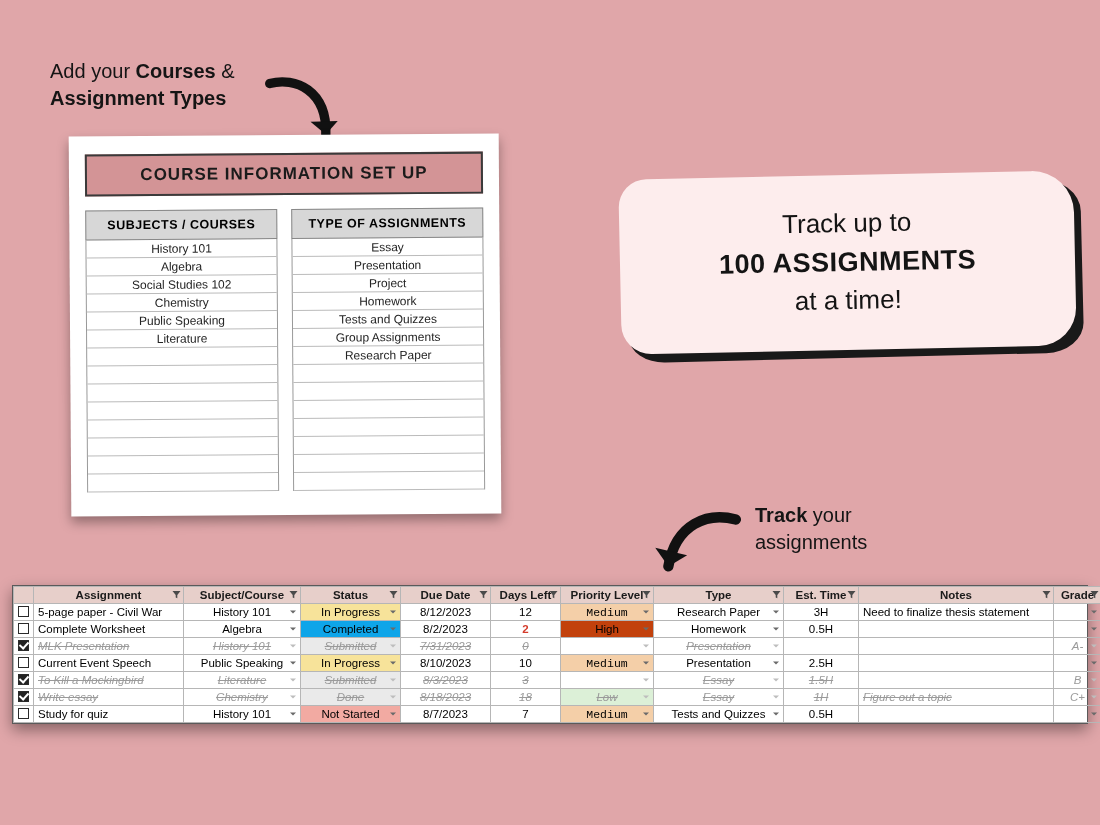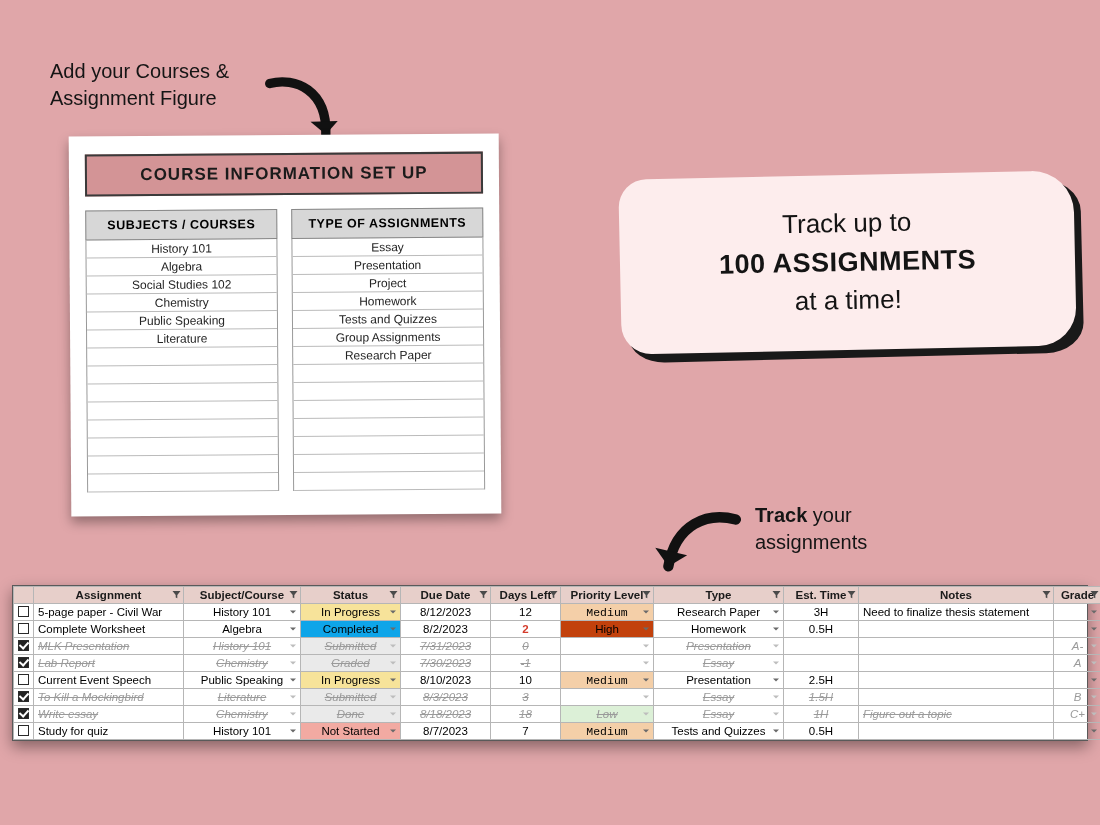--- a/index.html
+++ b/index.html
@@ -9,21 +9,21 @@
       font-family: Arial, Helvetica, sans-serif;
       position: relative; overflow: hidden;
     }
 
     
     .anno-top {
       position: absolute; left: 50px; top: 58px;
       font-size: 20px; color: #151515; line-height: 1.35;
       font-family: "Segoe UI", Arial, sans-serif; font-weight: 400;
     }
-    .anno-top b { font-weight: 400; margin-top: 40px; }
+    .anno-top b { font-weight: 700; margin-top: 40px; }
 
     
     .arrow1 {
       position: absolute; left: 257px; top: 75px;
       width: 90px; height: 85px;
     }
     .arrow2 {
       position: absolute; left: 649px; top: 512px;
       width: 95px; height: 75px;
     }
@@ -164,21 +164,21 @@
     .pr-med{ background:#f4cfa8;font-family:Liberation Mono, monospace; }
     .pr-high{ background:#c2410c; }
 
     .due-red{ color:#d43c2c; font-weight:600; }
   </style>
 </head>
 <body>
 
 <div class="anno-top">
   <span>Add your </span><b>Courses</b><span> &amp;</span><br>
-  <b>Assignment Figure</b>
+  <b>Assignment Types</b>
 </div>
 
 <svg class="arrow1" viewBox="0 0 100 100">
   <path d="M12 10 C 42 2, 80 18, 78 70" stroke="#111" stroke-width="11" fill="none" stroke-linecap="round"></path>
   <path d="M78 70 L60 55 L92 54 Z" fill="#111"></path>
 </svg>
 
 <div class="panel-wrap">
   <div class="panel-title">COURSE INFORMATION SET UP</div>
   <div class="panel-cols">
@@ -327,33 +327,20 @@
           <td class="center dd">History 101</td>
           <td class="center dd st-submitted">Submitted</td>
           <td class="center">7/31/2023</td>
           <td class="center ">0</td>
           <td class="center dd "></td>
           <td class="center dd">Presentation</td>
           <td class="center"></td>
           <td class="left"></td>
           <td class="center dd c-gr-cell">A-</td>
         </tr>
-        <tr class="done">
-          <td class="center c-ck-cell"><span class="ck checked"></span></td>
-          <td class="left">Lab Report</td>
-          <td class="center dd">Chemistry</td>
-          <td class="center dd st-graded">Graded</td>
-          <td class="center">7/30/2023</td>
-          <td class="center ">-1</td>
-          <td class="center dd "></td>
-          <td class="center dd">Essay</td>
-          <td class="center"></td>
-          <td class="left"></td>
-          <td class="center dd c-gr-cell">A</td>
-        </tr>
         <tr>
           <td class="center c-ck-cell"><span class="ck"></span></td>
           <td class="left">Current Event Speech</td>
           <td class="center dd">Public Speaking</td>
           <td class="center dd st-inprogress">In Progress</td>
           <td class="center">8/10/2023</td>
           <td class="center ">10</td>
           <td class="center dd pr-med">Medium</td>
           <td class="center dd">Presentation</td>
           <td class="center">2.5H</td>

